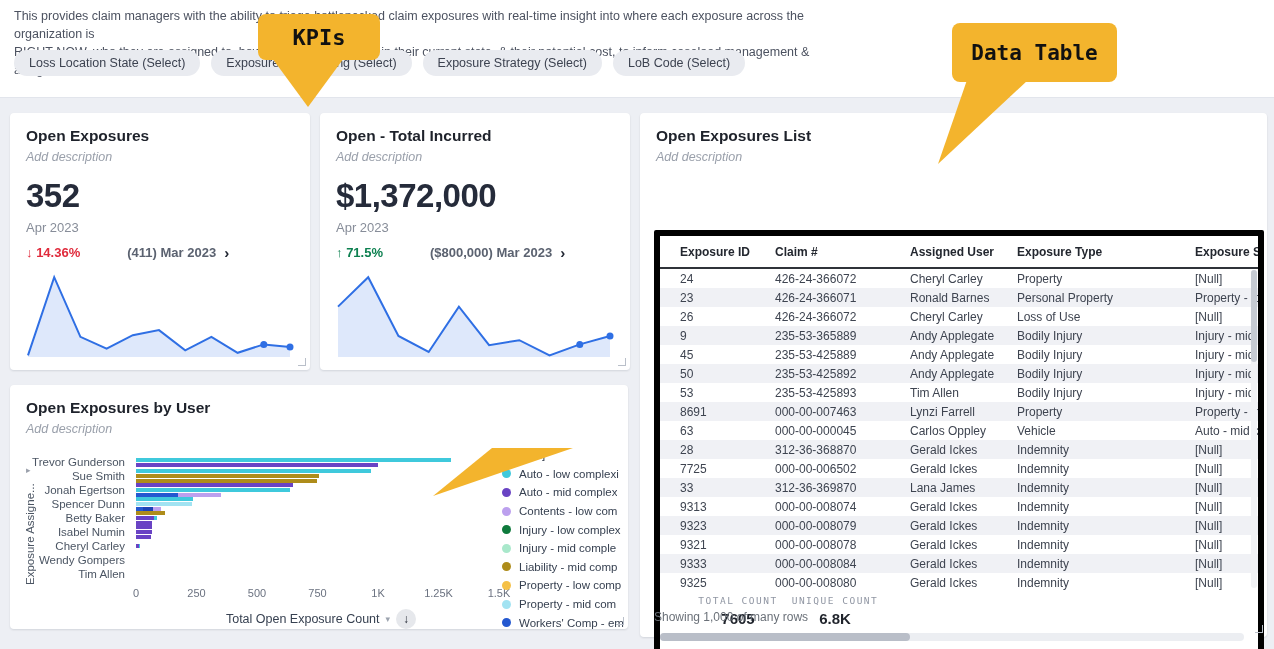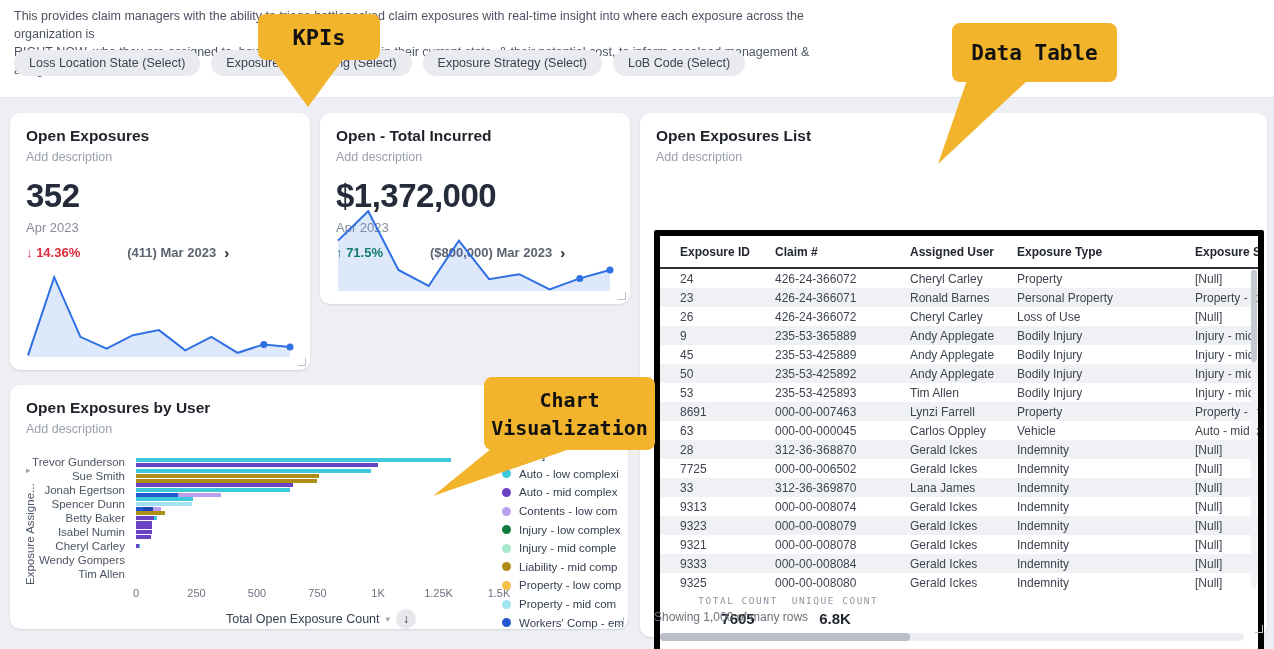--- a/index.html
+++ b/index.html
@@ -3,24 +3,24 @@
 <meta charset="utf-8">
 <style>
   html,body{margin:0;padding:0;background:#EDEFF4;font-family:"Liberation Sans",sans-serif;}
   #canvas{position:relative;width:1274px;height:649px;overflow:hidden;background:#EDEFF4;}
   
   .top{position:absolute;left:0;top:0;width:1274px;height:97px;background:#fff;border-bottom:1px solid #E2E5EC;}
   .desc{position:absolute;left:14px;top:7px;width:830px;font-size:12.5px;line-height:18px;color:#4C5260;}
   .chips{position:absolute;left:14px;top:50px;display:flex;gap:11px;}
   .chip{background:#E9EBF0;color:#3C4250;font-size:12.5px;padding:6px 15px;border-radius:15px;white-space:nowrap;}
   
-  .card{position:absolute;background:#fff;border-radius:10px;box-shadow:0 1px 2px rgba(16,24,40,.07),0 1px 3px rgba(16,24,40,.05);}
+  .card{position:absolute;background:#fff;border-radius:4px;box-shadow:0 1px 2px rgba(16,24,40,.07),0 1px 3px rgba(16,24,40,.05);}
   .corner{position:absolute;right:4px;bottom:4px;width:7px;height:7px;border-right:1.5px solid #B9BFC9;border-bottom:1.5px solid #B9BFC9;}
   .card-title{position:absolute;left:16px;top:14px;font-size:15.5px;font-weight:700;color:#1E222B;}
-  .card-sub{position:absolute;left:16px;top:37px;font-size:12.5px;color:#9AA0AB;}
+  .card-sub{position:absolute;left:16px;top:37px;font-size:12.5px;color:#9AA0AB;font-style:italic;}
   
   .kpi-value{position:absolute;left:16px;top:64px;font-size:33px;font-weight:700;color:#252B3A;letter-spacing:-.5px;}
   .kpi-period{position:absolute;left:16px;top:107px;font-size:13px;color:#878D99;}
   .kpi-delta{position:absolute;left:16px;top:131px;font-size:13px;font-weight:700;display:flex;align-items:center;gap:5px;}
   .delta-pct.down{color:#E02B3C;} .delta-pct.up{color:#0D8050;}
   .delta-ctx{color:#5B6270;margin-left:42px;} .delta-chev{color:#1F2430;font-size:15px;font-weight:700;margin-left:3px;}
   .spark{position:absolute;left:14px;bottom:8px;}
   
   .ylab{position:absolute;left:14px;top:72px;height:128px;writing-mode:vertical-rl;transform:rotate(180deg);font-size:11.5px;color:#4B5563;}
   .ycaret{position:absolute;left:16px;top:80px;font-size:9px;color:#9AA0AB;}
@@ -90,21 +90,21 @@
     </div>
     <svg class="spark" id="spark0" width="272" height="95">
         <polygon points="4,88.32 30.2,10.200000000000003 56.4,69.84 82.6,81.6 108.8,68.16 135,63.120000000000005 161.2,83.28 187.4,69.84 213.6,85.8 239.8,77.4 266,79.92 266,90 4,90" fill="#2F6FE4" opacity="0.16"></polygon>
         <polyline points="4,88.32 30.2,10.200000000000003 56.4,69.84 82.6,81.6 108.8,68.16 135,63.120000000000005 161.2,83.28 187.4,69.84 213.6,85.8 239.8,77.4 266,79.92" fill="none" stroke="#2F6FE4" stroke-width="2"></polyline>
         <circle cx="239.8" cy="77.4" r="3.5" fill="#2F6FE4"></circle>
         <circle cx="266" cy="79.92" r="3.5" fill="#2F6FE4"></circle>
       </svg>
     <div class="corner"></div>
   </div>
 
-  <div class="card" style="left:320px;top:113px;width:310px;height:191px;">
+  <div class="card" style="left:320px;top:113px;width:310px;height:257px;">
     <div class="card-title">Open - Total Incurred</div>
     <div class="card-sub">Add description</div>
     <div class="kpi-value">$1,372,000</div>
     <div class="kpi-period">Apr 2023</div>
     <div class="kpi-delta">
       <span class="delta-pct up"><span>↑</span> <span>71.5%</span></span>
       <span class="delta-ctx">($800,000) Mar 2023</span>
       <span class="delta-chev">›</span>
     </div>
     <svg class="spark" id="spark1" width="282" height="95">
@@ -423,17 +423,13 @@
     <polygon points="272,58 344,58 308,107" fill="#F3B42D"></polygon>
     <polygon points="967,80 1028,80 938,164" fill="#F3B42D"></polygon>
     <polygon points="492,448 573,448 433,496" fill="#F3B42D"></polygon>
   </svg>
   <div class="callout" style="left:952px;top:23px;width:165px;height:59px;font-size:21px;">
     <span>Data Table</span>
   </div>
   <div class="callout" style="left:258px;top:14px;width:122px;height:46px;font-size:22px;">
     <span>KPIs</span>
   </div>
-  <div class="callout" style="left:484px;top:377px;width:171px;height:73px;font-size:20px;line-height:28px;">
-    <span>Chart</span>
-    <span>Visualization</span>
-  </div>
 </div>
 
 </body></html>

